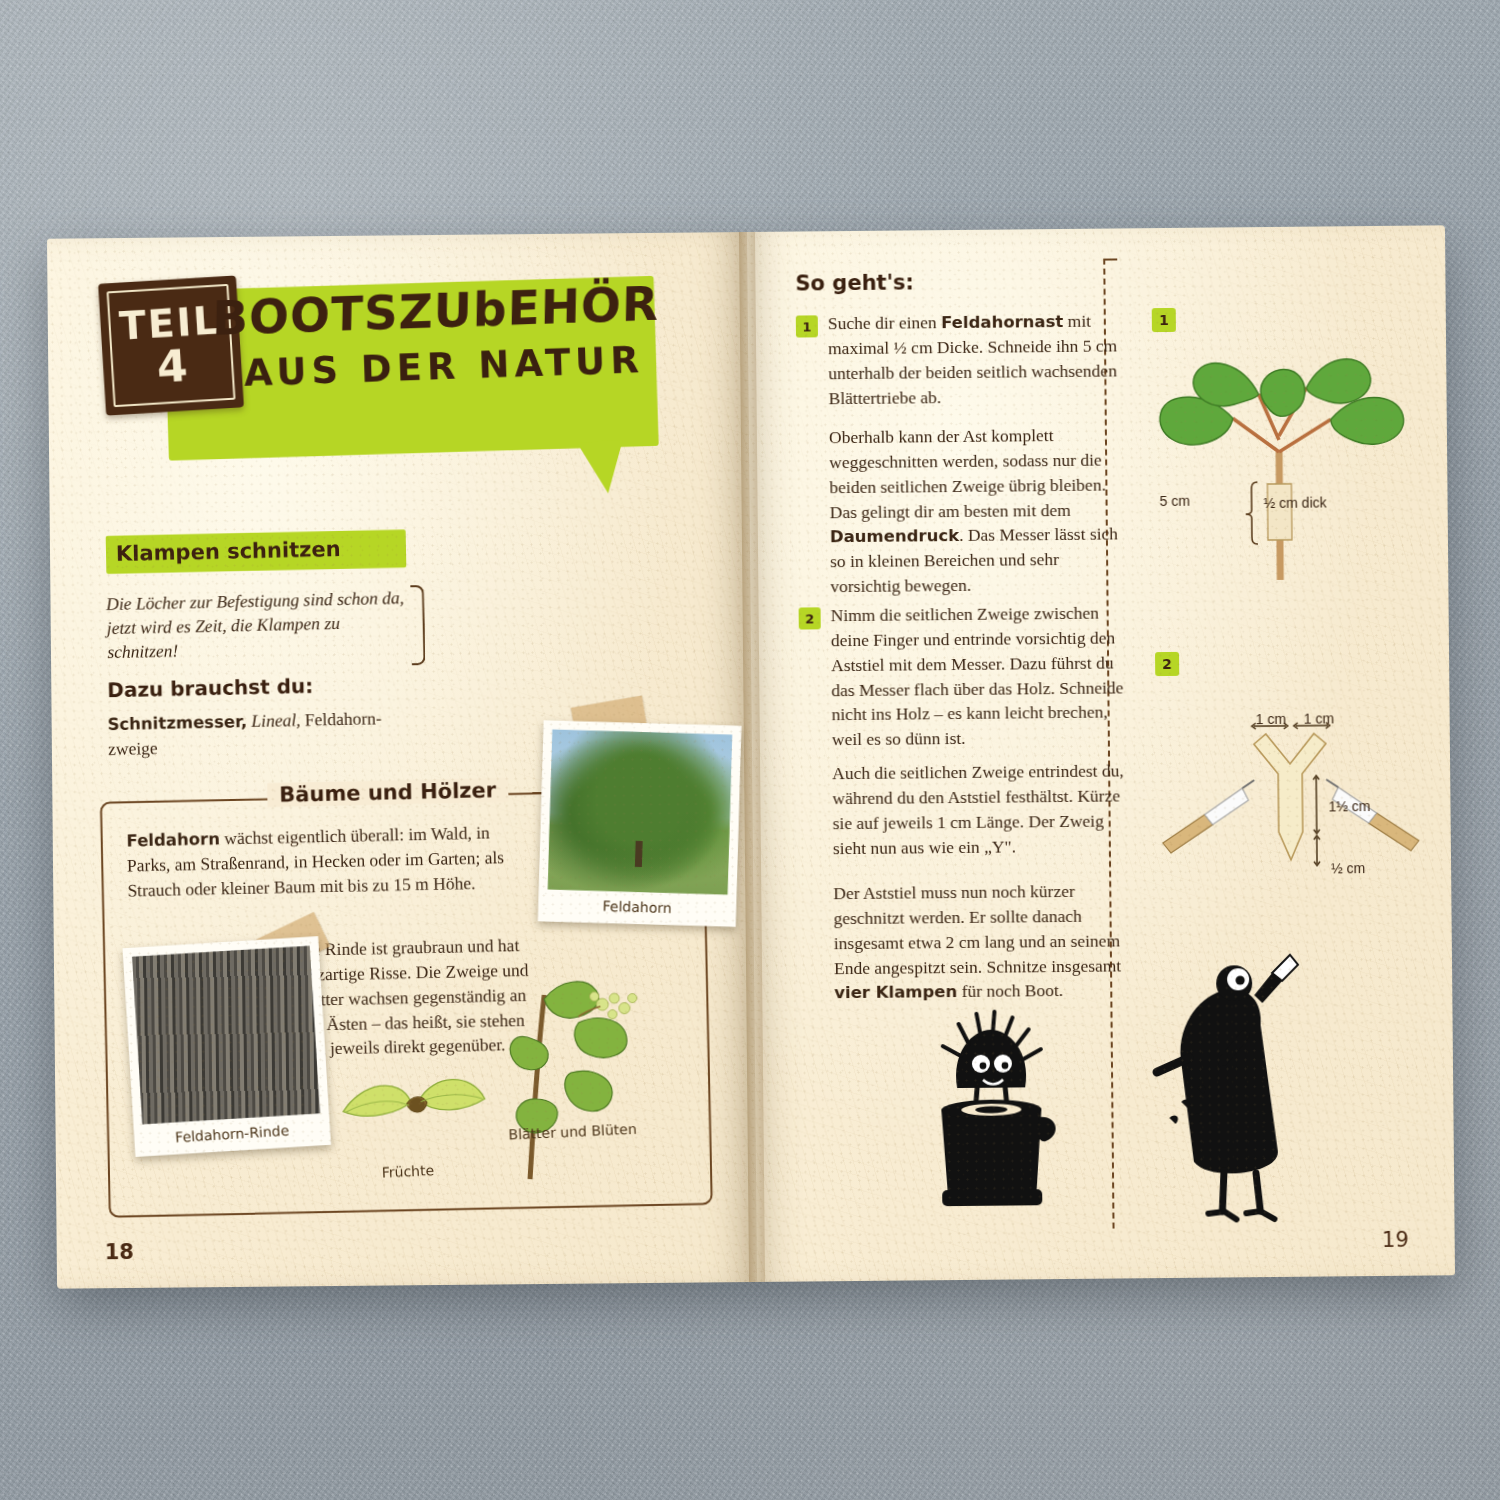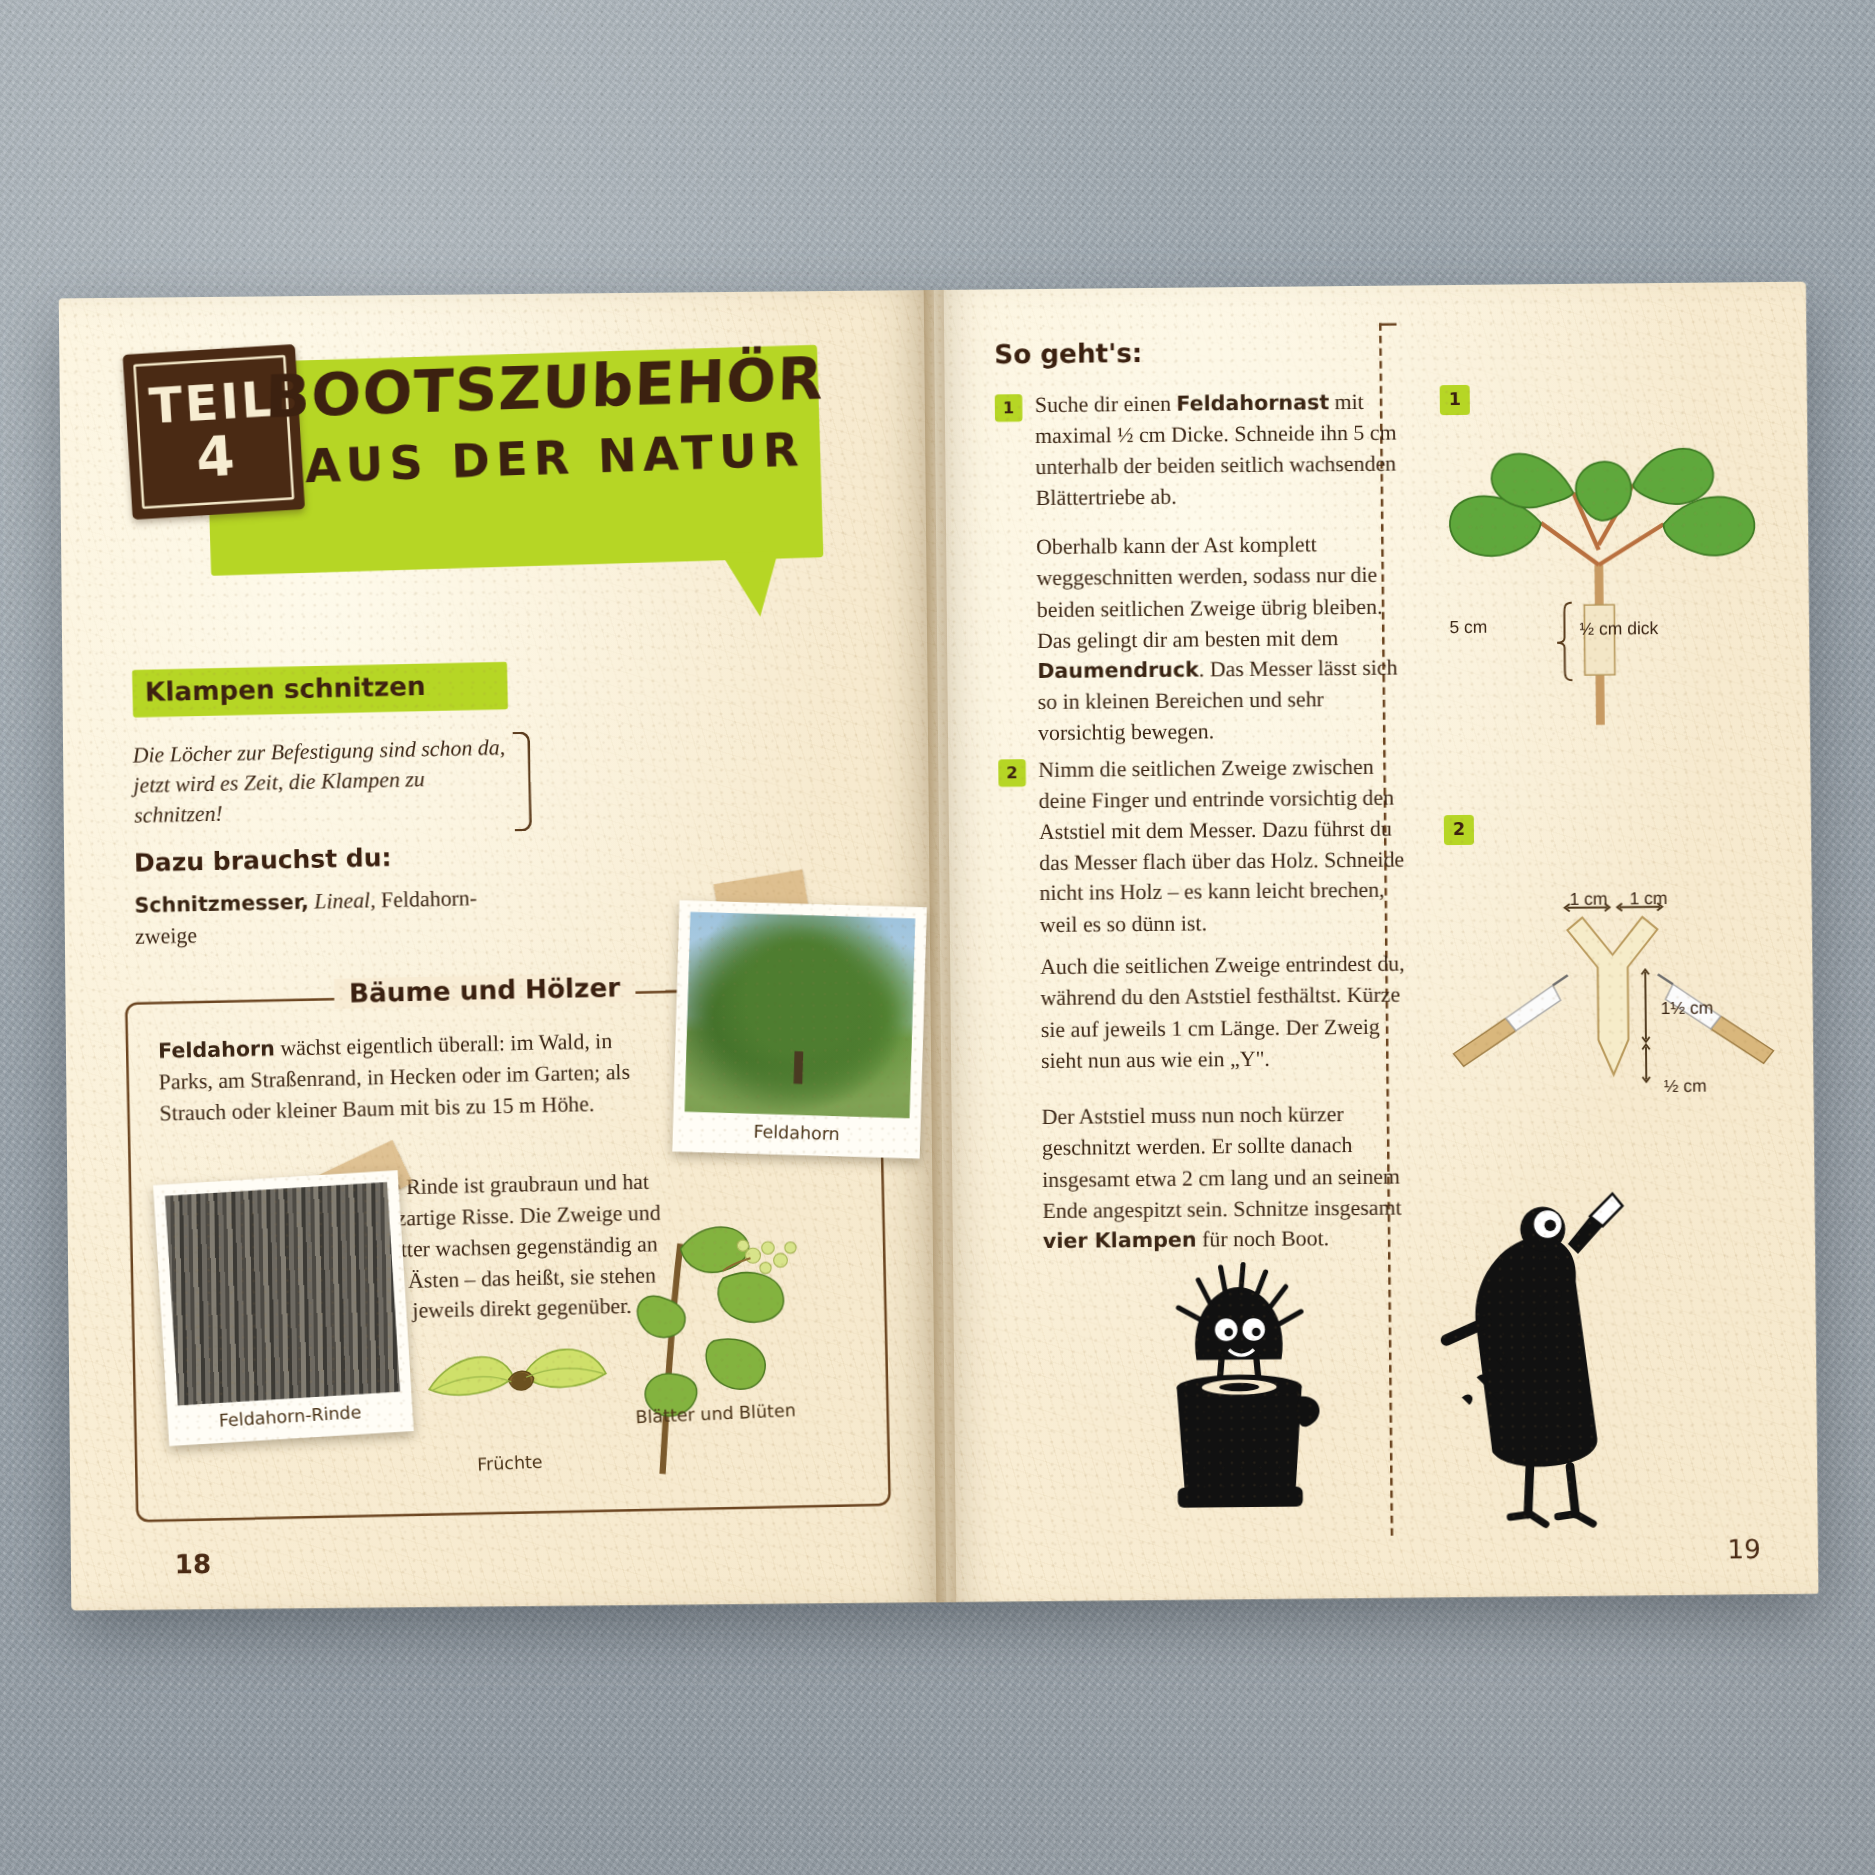--- a/index.html
+++ b/index.html
@@ -210,21 +210,21 @@
   .fruit-ill{position:absolute;left:268px;top:810px;width:180px;height:130px;transform:rotate(-3deg);}
   .leaf-ill{position:absolute;left:420px;top:735px;width:190px;height:215px;}
   .ill-cap{
     position:absolute;font-family:"DejaVu Sans", sans-serif;font-size:14px;color:#4a3318;text-align:center;
   }
   .cap-fruit{left:282px;top:928px;width:140px;transform:rotate(-2deg);}
   .cap-leaf{left:452px;top:890px;width:130px;transform:rotate(-2deg);line-height:1.25;}
 
   .pg-left-num{
     position:absolute;left:48px;bottom:24px;
-    font-family:"DejaVu Sans", sans-serif;font-weight:bold;font-size:21px;color:#4a2a14;margin-left:35px;
+    font-family:"DejaVu Sans", sans-serif;font-weight:bold;font-size:21px;color:#4a2a14;
   }
 
   
   .sogehts{
     position:absolute;left:48px;top:40px;
     font-family:"DejaVu Sans", sans-serif;font-weight:bold;font-size:21px;color:#3a2010;
   }
   .step-num{
     position:absolute;width:22px;height:22px;background:#b6d625;border-radius:3px;
     color:#3a2010;font-family:"DejaVu Sans", sans-serif;font-weight:bold;font-size:13px;

